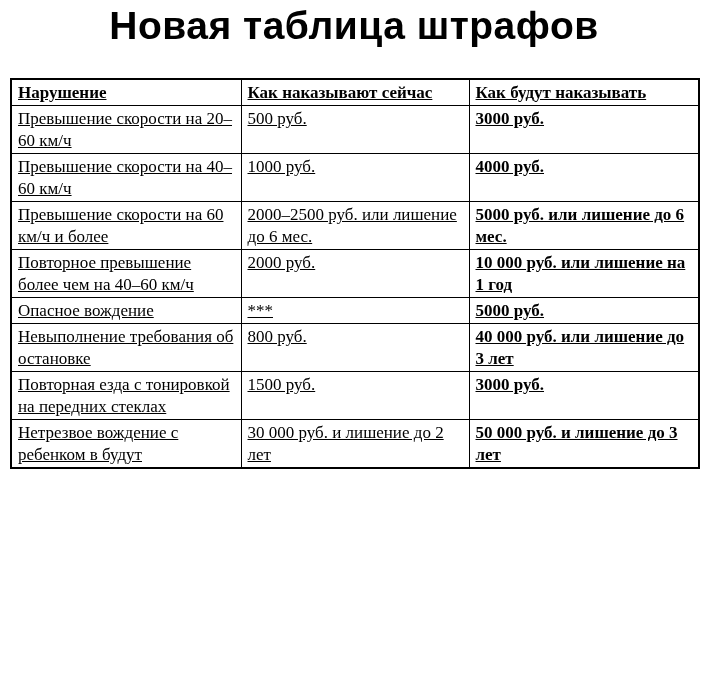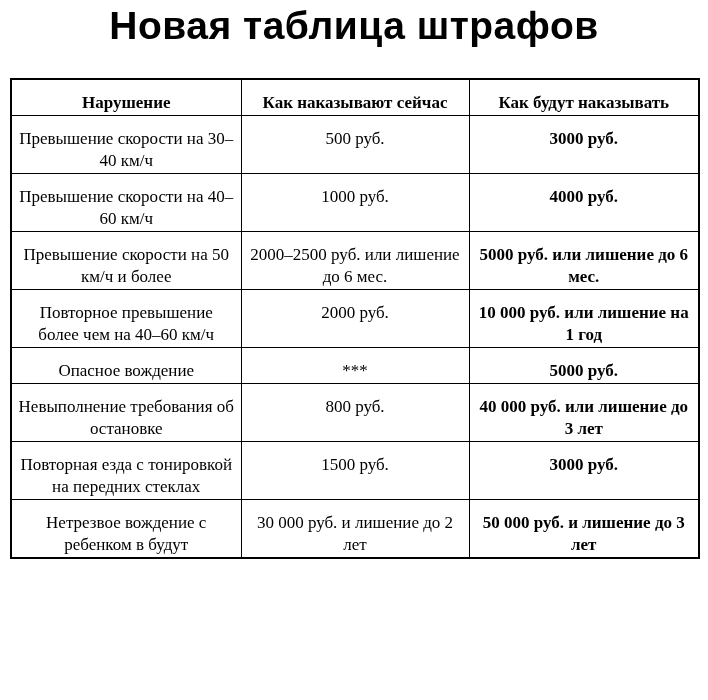--- a/index.html
+++ b/index.html
@@ -37,24 +37,25 @@
     font-size: 17px;
     line-height: 22px;
     color: #000000;
   }
   table.fines col.c1 { width: 230px; }
   table.fines col.c2 { width: 228px; }
   table.fines col.c3 { width: 230px; }
   table.fines th, table.fines td {
     border: 1px solid #000000;
     vertical-align: top;
-    text-align: center;
-    padding: 12px 6px 1px 6px;
+    text-align: left;
+    padding: 2px 6px 1px 6px;
     box-sizing: border-box;
     overflow: hidden;
+    text-decoration: underline;
   }
   table.fines th {
     font-weight: bold;
   }
   td.future {
     font-weight: bold;
   }
 </style>
 </head>
 <body>
@@ -71,31 +72,31 @@
     </colgroup>
     <thead>
       <tr>
         <th>Нарушение</th>
         <th>Как наказывают сейчас</th>
         <th>Как будут наказывать</th>
       </tr>
     </thead>
     <tbody>
       <tr>
-        <td>Превышение скорости на 30–40 км/ч</td>
+        <td>Превышение скорости на 20–60 км/ч</td>
         <td>500 руб.</td>
         <td class="future">3000 руб.</td>
       </tr>
       <tr>
         <td>Превышение скорости на 40–60 км/ч</td>
         <td>1000 руб.</td>
         <td class="future">4000 руб.</td>
       </tr>
       <tr>
-        <td>Превышение скорости на 50 км/ч и более</td>
+        <td>Превышение скорости на 60 км/ч и более</td>
         <td>2000–2500 руб. или лишение до 6 мес.</td>
         <td class="future">5000 руб. или лишение до 6 мес.</td>
       </tr>
       <tr>
         <td>Повторное превышение более чем на 40–60 км/ч</td>
         <td>2000 руб.</td>
         <td class="future">10 000 руб. или лишение на 1 год</td>
       </tr>
       <tr>
         <td>Опасное вождение</td>

